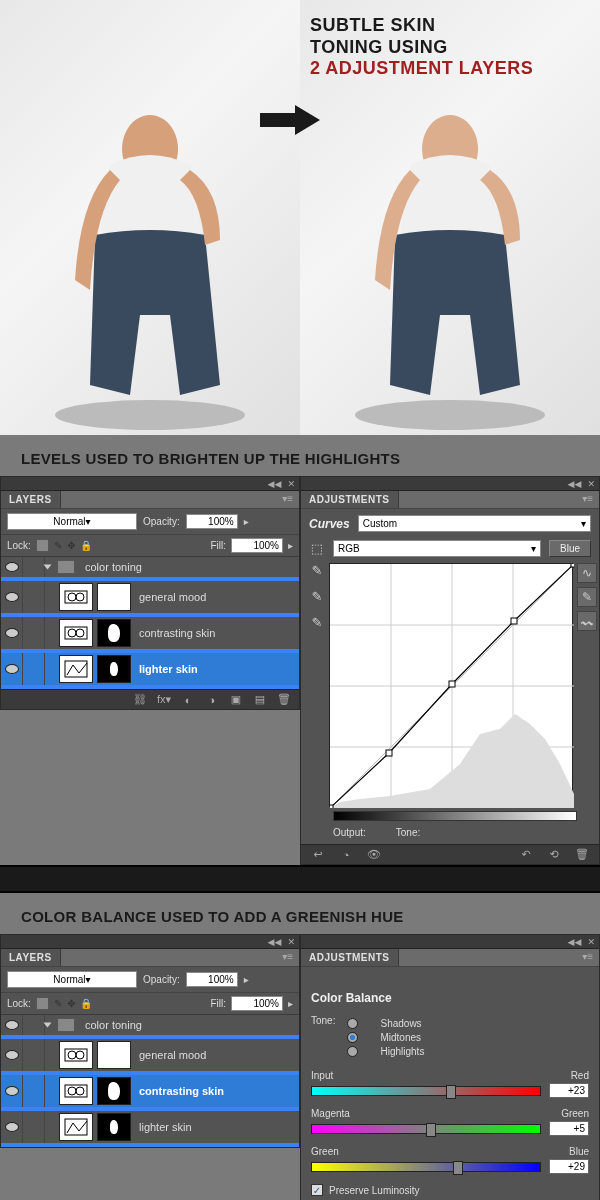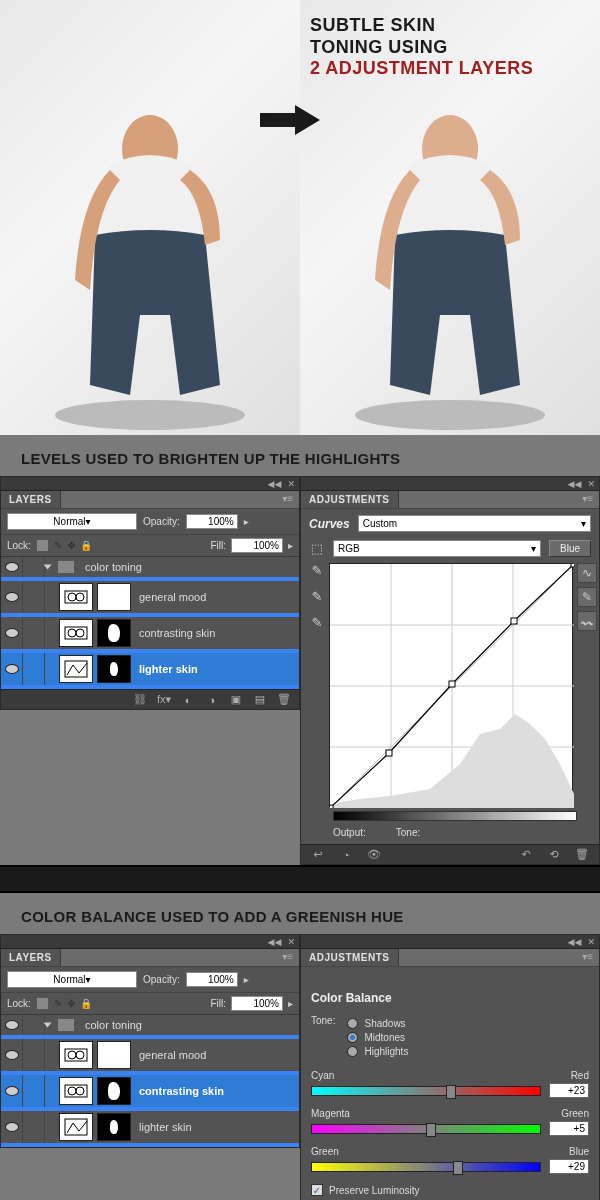--- a/index.html
+++ b/index.html
@@ -73,21 +73,21 @@
 .cpoint { fill: #fff; stroke: #000; stroke-width: 1; }
 .side-btns { display: flex; flex-direction: column; gap: 4px; width: 20px; }
 .side-btn { width: 20px; height: 20px; background: #6a6a6a; border: 1px solid #444; display: flex; align-items: center; justify-content: center; color: #ccc; font-size: 12px; }
 .gradient-bar { width: 244px; height: 10px; background: linear-gradient(90deg, #000, #fff); margin-left: 24px; margin-top: 4px; border: 1px solid #333; }
 .io-row { display: flex; gap: 30px; margin: 6px 0 0 24px; font-size: 10px; color: #ddd; }
 .adj-footer { background: #3a3a3a; height: 20px; display: flex; align-items: center; gap: 18px; padding: 0 10px; border-top: 1px solid #222; justify-content: space-between; }
 
 
 .cb-body { padding: 24px 10px 12px; }
 .cb-title { font-weight: bold; color: #eee; margin-bottom: 10px; font-size: 12px; }
-.radio-row { display: flex; align-items: center; gap: 6px; margin: 3px 0 3px 6px; }
+.radio-row { display: flex; align-items: center; gap: 22px; margin: 3px 0 3px 6px; }
 .radio { width: 11px; height: 11px; border-radius: 50%; border: 1px solid #222; background: #aaa; display: inline-block; }
 .radio.checked { background: radial-gradient(circle, #2e7cd6 0%, #2e7cd6 40%, #aaa 45%, #aaa 100%); }
 .slider-group { margin: 10px 0; }
 .slider-labels { display: flex; justify-content: space-between; font-size: 10px; color: #ddd; margin-bottom: 2px; }
 .slider-row { display: flex; align-items: center; gap: 8px; }
 .slider-track { flex: 1; height: 10px; border: 1px solid #222; position: relative; }
 .slider-track.cr { background: linear-gradient(90deg, #00ffff, #808080, #ff0000); }
 .slider-track.mg { background: linear-gradient(90deg, #ff00ff, #808080, #00ff00); }
 .slider-track.yb { background: linear-gradient(90deg, #ffff00, #808080, #0000ff); }
 .slider-thumb { position: absolute; top: -2px; width: 10px; height: 14px; background: #888; border: 1px solid #222; transform: translateX(-50%); }
@@ -447,21 +447,21 @@
             </div>
           <div class="radio-row">
               <span class="radio"></span>
               <span>Highlights</span>
             </div>
         </div>
       </div>
 
       <div class="slider-group">
         <div class="slider-labels">
-            <span>Cyan</span>
+            <span>Input</span>
             <span>Red</span>
           </div>
         <div class="slider-row">
           <div class="slider-track cr">
               <div class="slider-thumb" style="left:61%"></div>
             </div>
           <div class="val-box">+23</div>
         </div>
       </div>
       <div class="slider-group">

